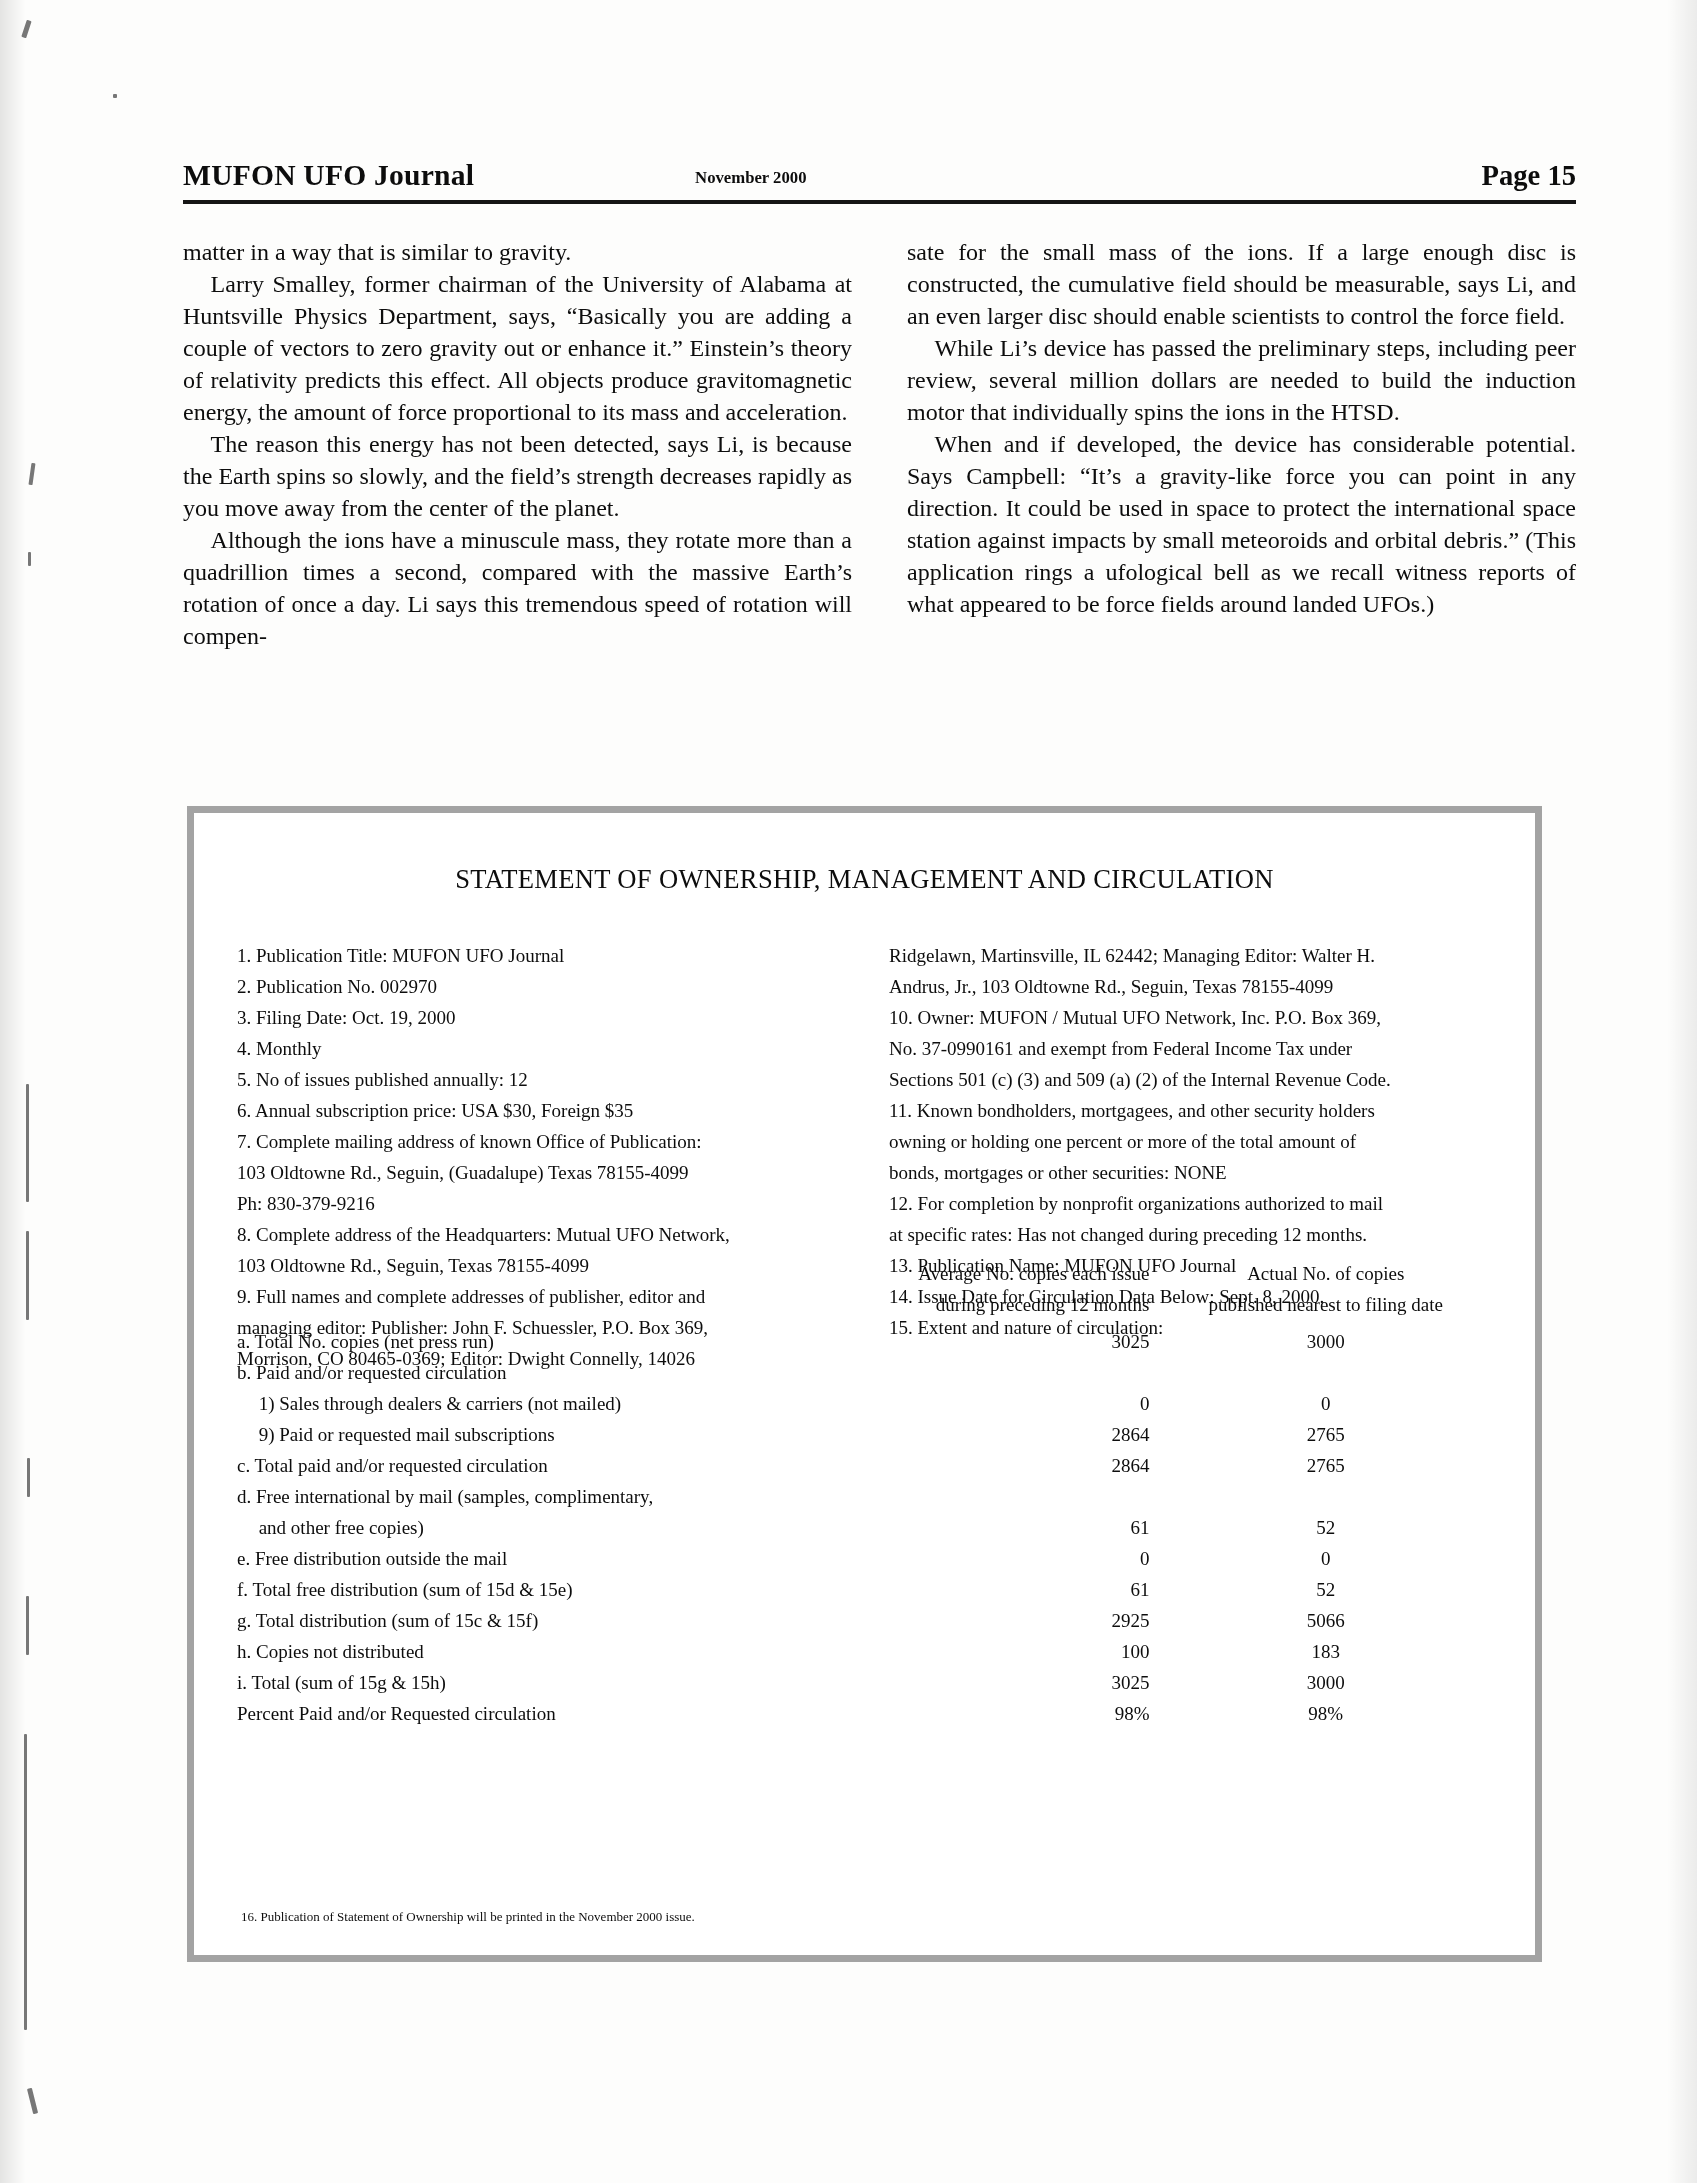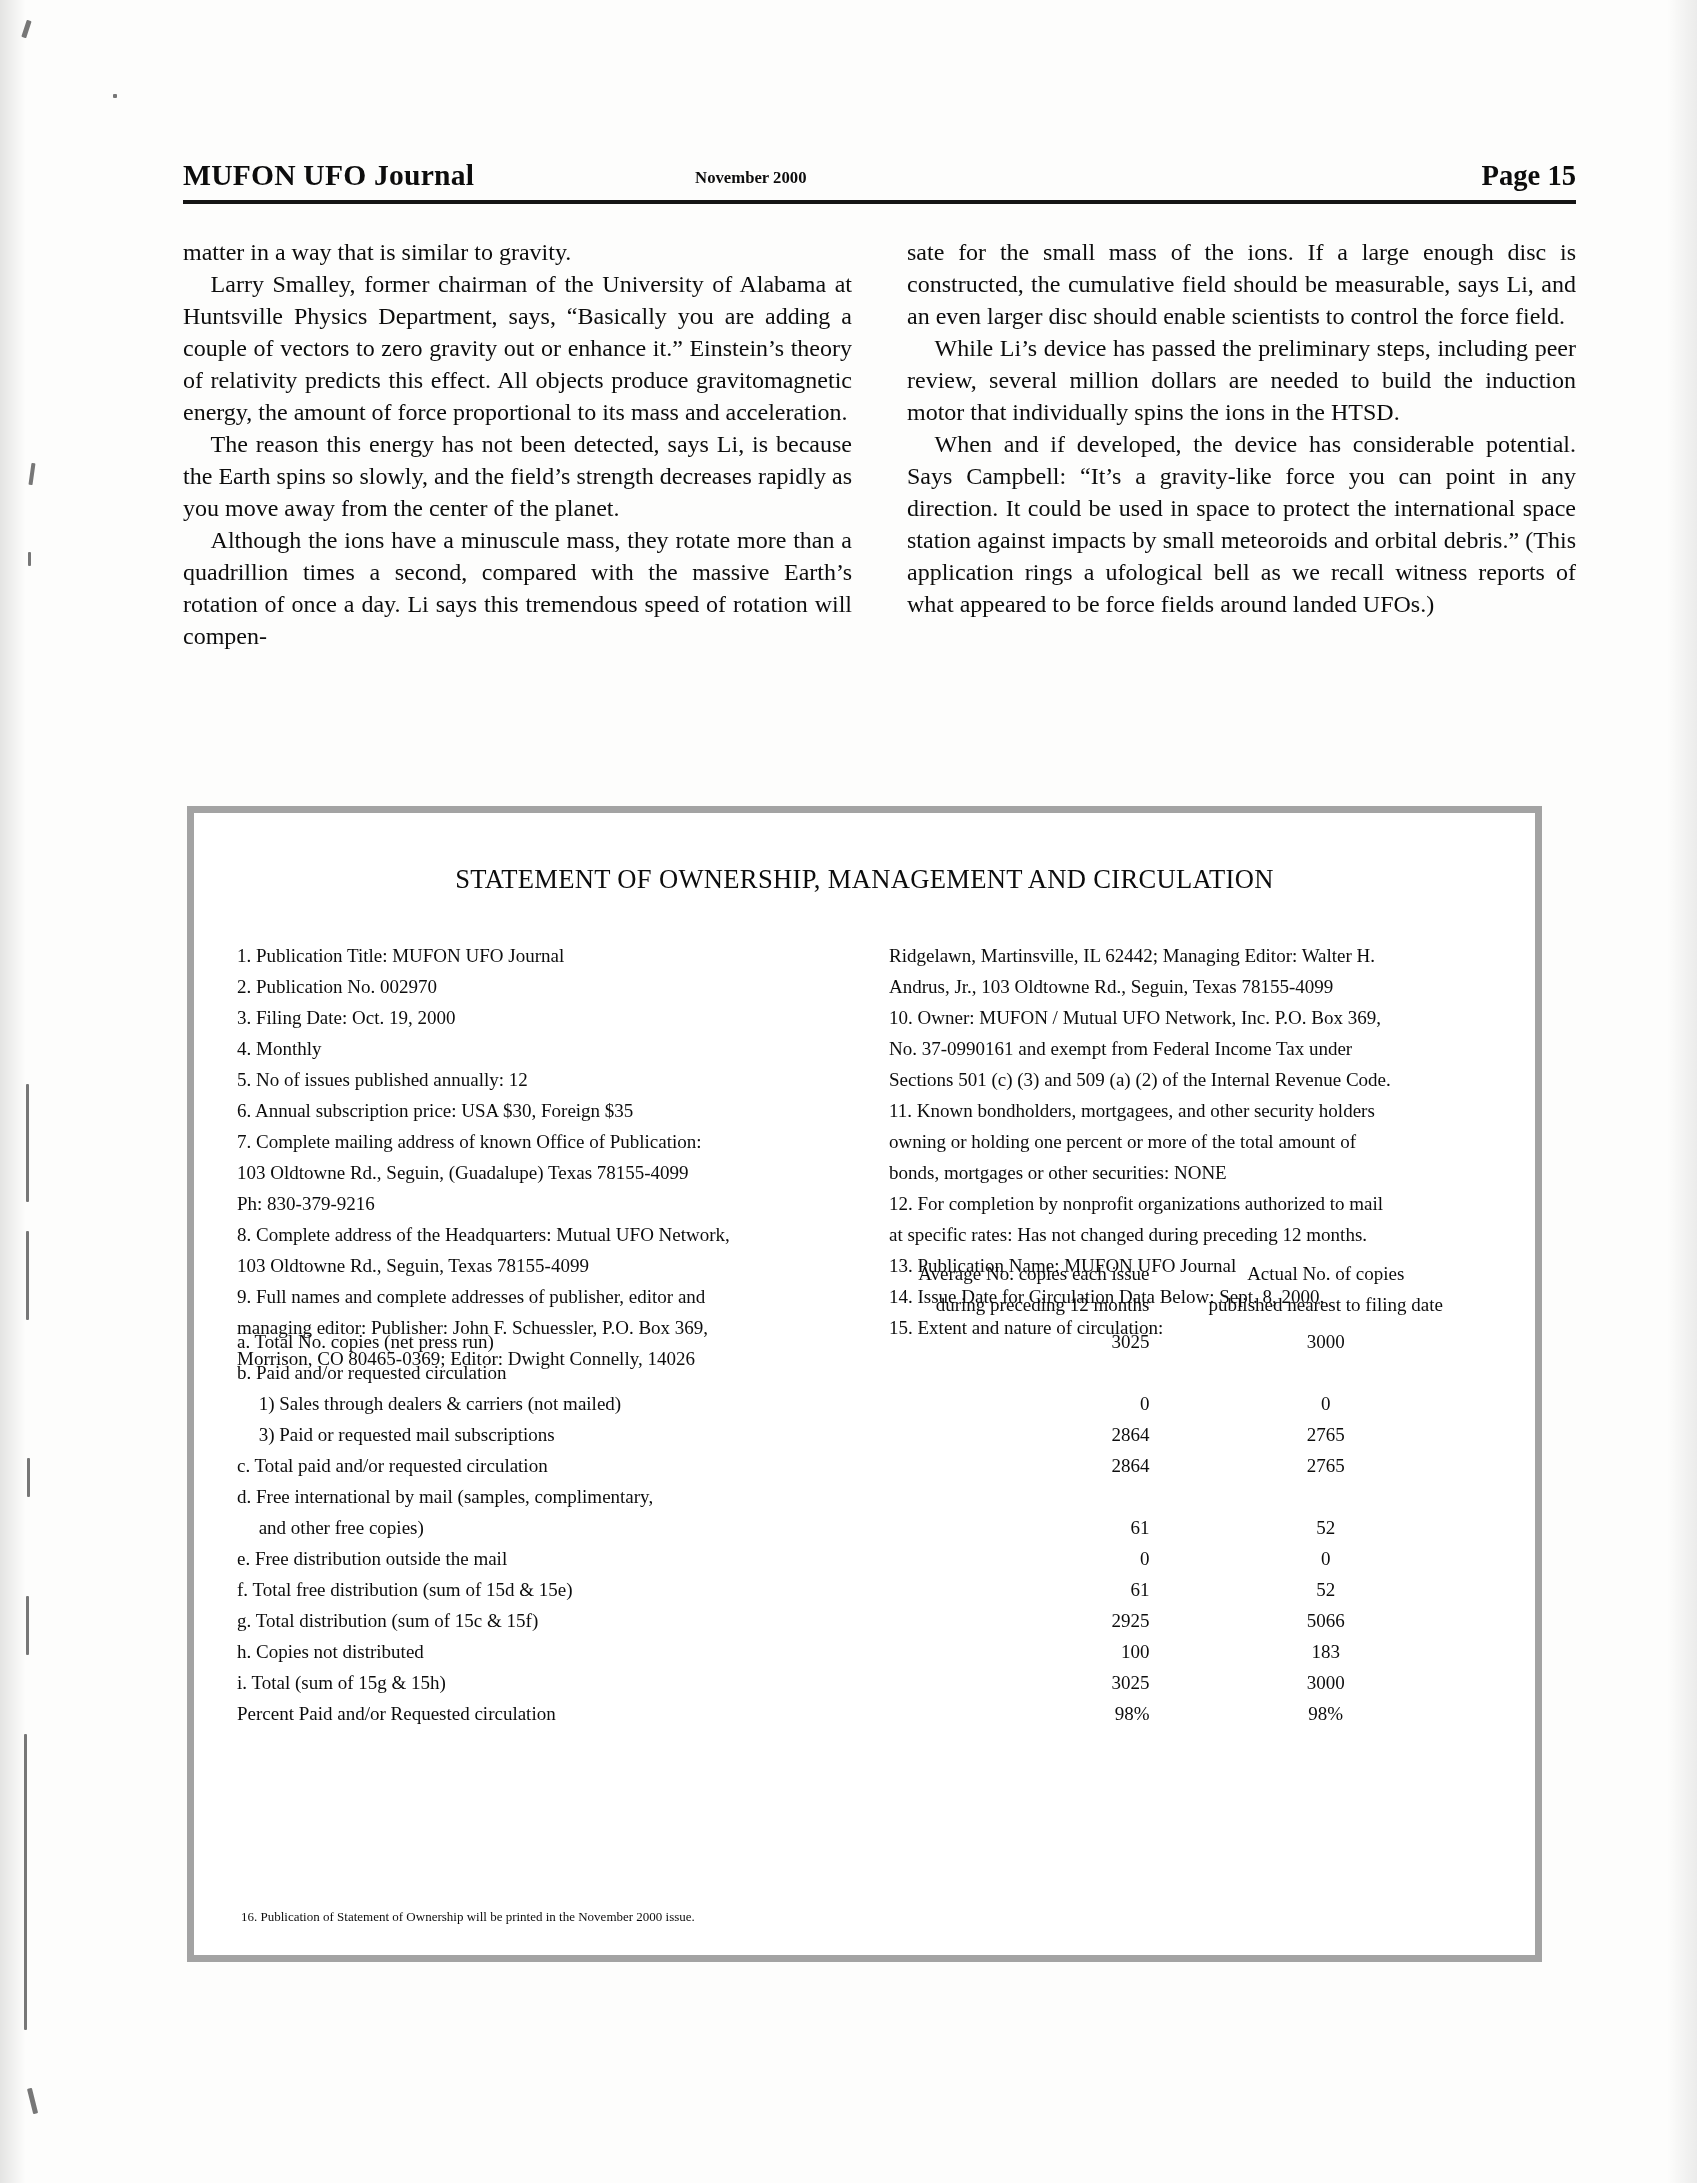--- a/index.html
+++ b/index.html
@@ -276,21 +276,21 @@
             <td class="c-label">b. Paid and/or requested circulation</td>
             <td class="c-avg"></td>
             <td class="c-act"></td>
           </tr>
           <tr>
             <td class="c-label indent1">1) Sales through dealers &amp; carriers (not mailed)</td>
             <td class="c-avg">0</td>
             <td class="c-act">0</td>
           </tr>
           <tr>
-            <td class="c-label indent1">3) Paid or requested mail subscriptions</td>
+            <td class="c-label indent1">9) Paid or requested mail subscriptions</td>
             <td class="c-avg">2864</td>
             <td class="c-act">2765</td>
           </tr>
           <tr>
             <td class="c-label">c. Total paid and/or requested circulation</td>
             <td class="c-avg">2864</td>
             <td class="c-act">2765</td>
           </tr>
           <tr>
             <td class="c-label">d. Free international by mail (samples, complimentary,</td>

